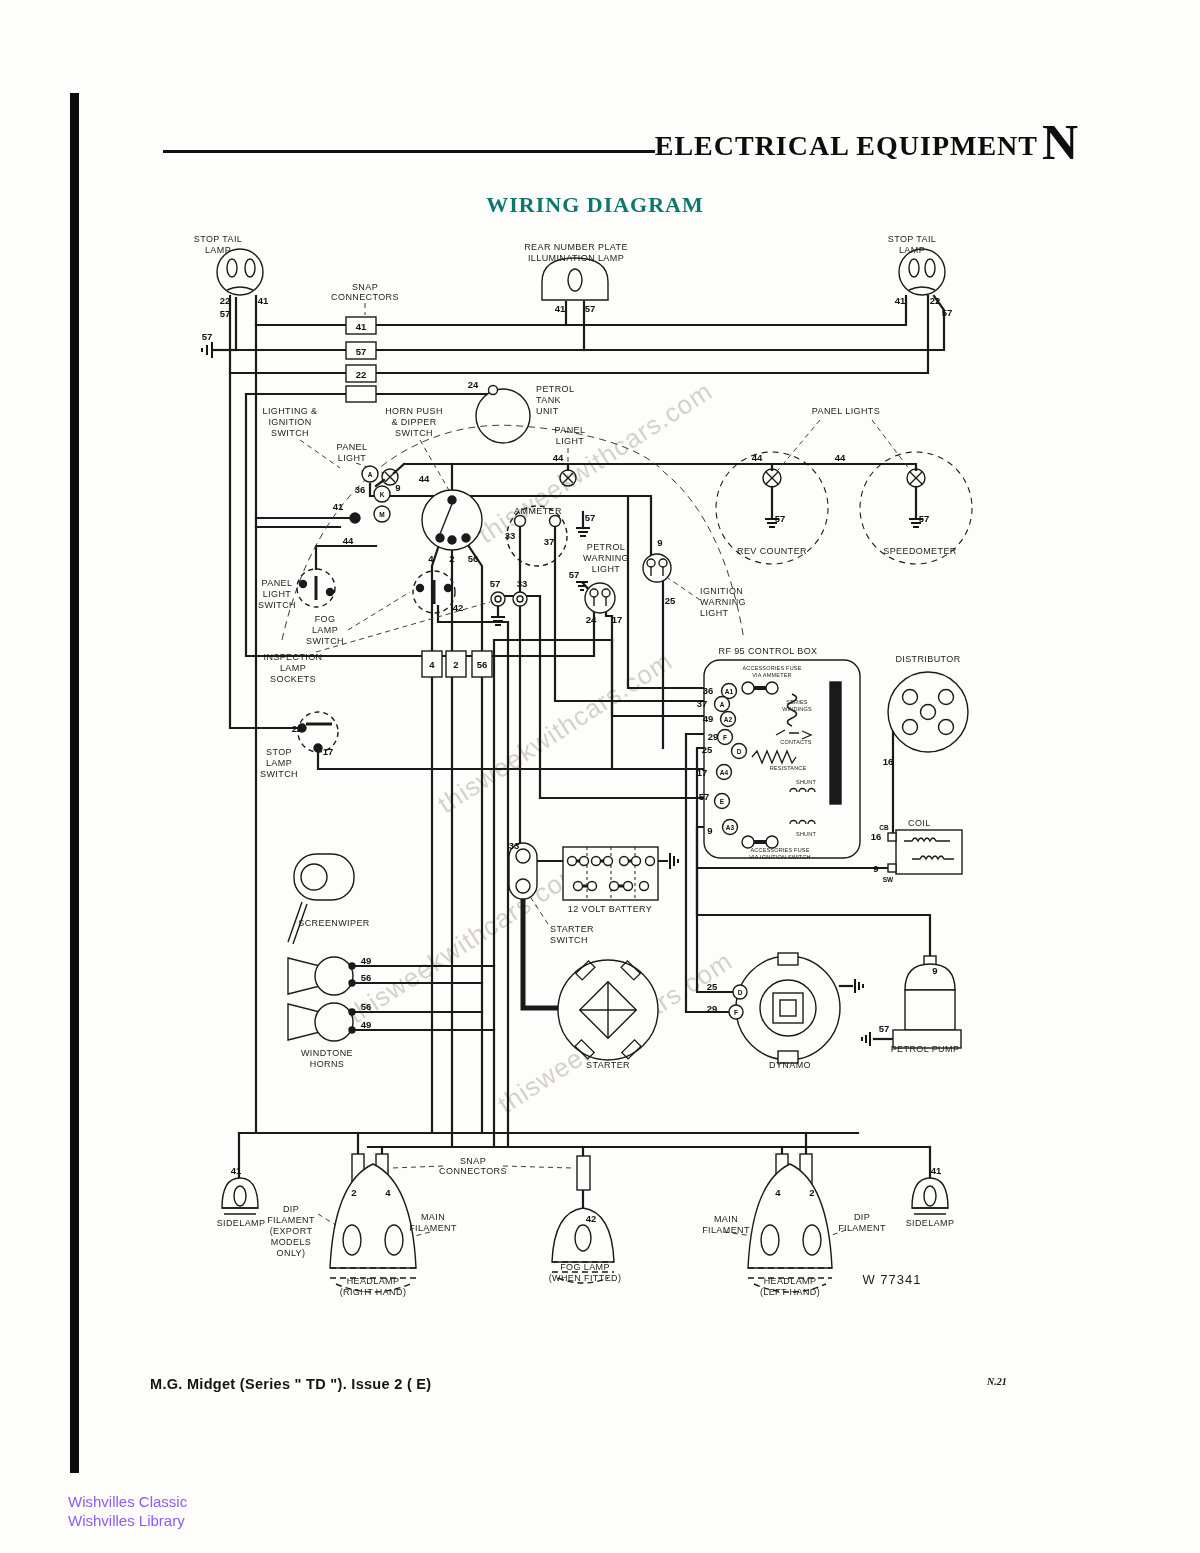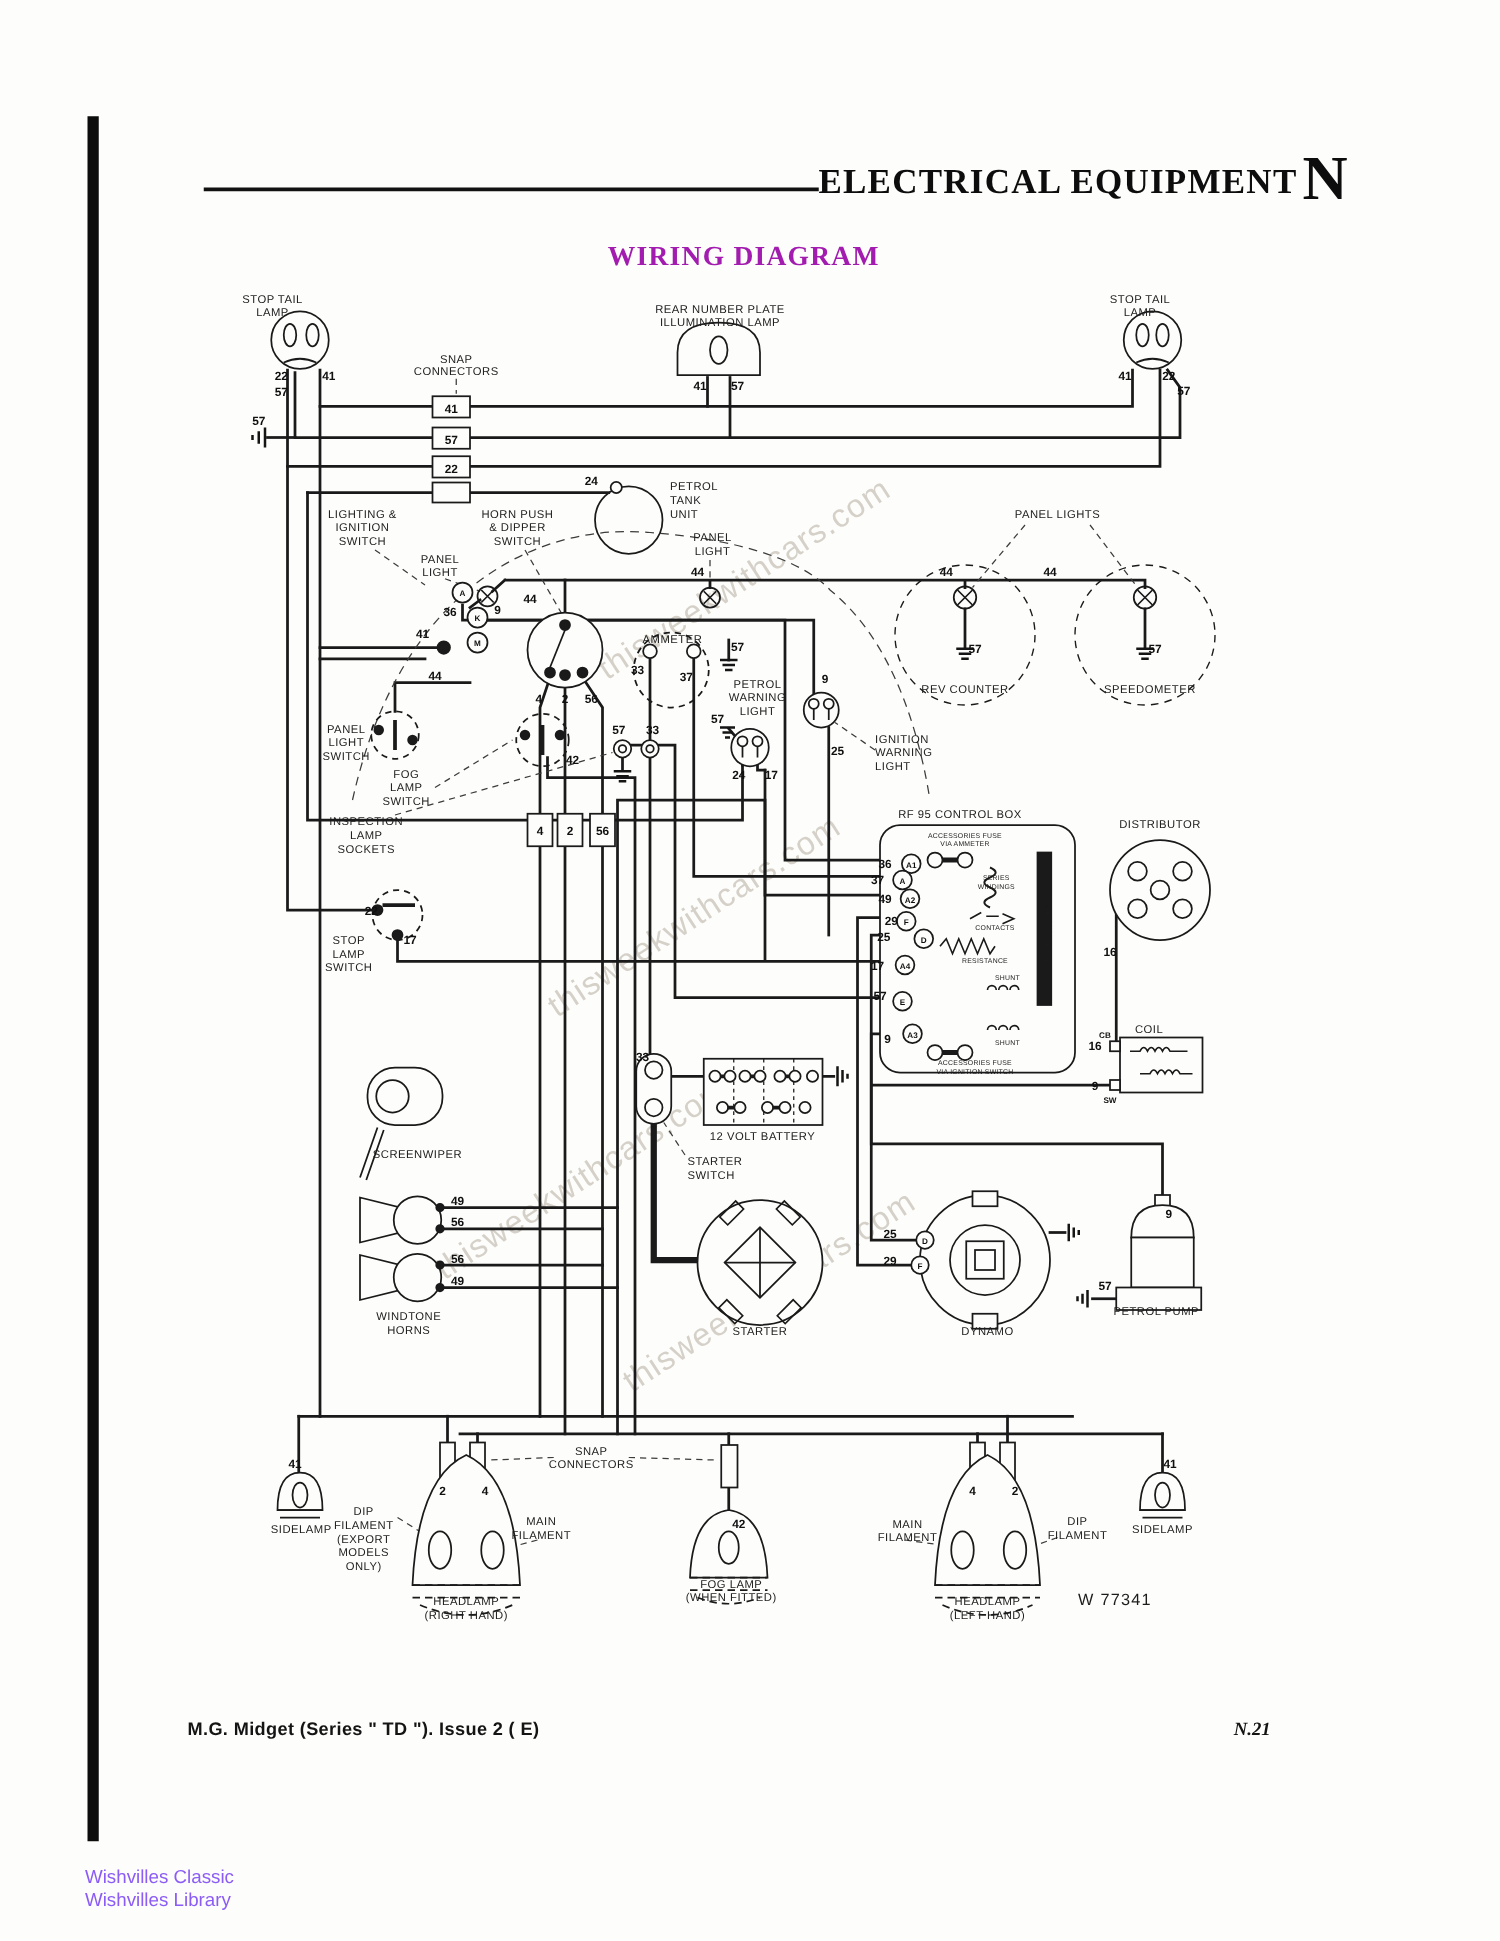--- a/index.html
+++ b/index.html
@@ -5,23 +5,23 @@
   html,body{margin:0;padding:0;background:#e8e6e0;}
   .page{position:relative;width:1200px;height:1553px;margin:0 auto;background:#fdfdfb;overflow:hidden;
         font-family:"Liberation Sans",sans-serif;color:#171717;}
   .bindbar{position:absolute;left:70px;top:93px;width:9px;height:1380px;background:#0c0c0c;}
   .hdr-rule{position:absolute;left:163px;top:150px;width:492px;height:3px;background:#111;}
   .hdr-title{position:absolute;left:648px;top:130px;width:390px;text-align:right;
              font-family:"Liberation Serif",serif;font-weight:900;font-size:28px;letter-spacing:1px;color:#0d0d0d;}
   .hdr-n{position:absolute;left:1042px;top:113px;font-family:"Liberation Serif",serif;
          font-weight:900;font-size:50px;color:#0d0d0d;}
   .diag-title{position:absolute;left:430px;top:192px;width:330px;text-align:center;
-              font-family:"Liberation Serif",serif;font-weight:900;font-size:22px;letter-spacing:1px;color:#a21caf;}
+              font-family:"Liberation Serif",serif;font-weight:900;font-size:22px;letter-spacing:1px;color:#0f766e;}
   .footer-model{position:absolute;left:150px;top:1376px;font-size:14.5px;font-weight:bold;color:#141414;letter-spacing:.3px;}
-  .footer-page{position:absolute;left:987px;top:1376px;font-size:15px;font-weight:bold;
+  .footer-page{position:absolute;left:987px;top:1376px;font-size:10px;font-weight:bold;
                font-family:"Liberation Serif",serif;font-style:italic;color:#141414;}
   .stamp{position:absolute;left:68px;top:1492px;font-size:15px;color:#8b5cf6;line-height:19px;}
   svg{position:absolute;left:0;top:0;}
   text{font-family:"Liberation Sans",sans-serif;}
   .t{font-size:9px;fill:#1c1c1c;text-anchor:middle;letter-spacing:.4px;}
   .ts{text-anchor:start;}
   .te{text-anchor:end;}
   .wn{font-size:9.5px;font-weight:bold;fill:#101010;text-anchor:middle;}
   .tl{font-size:6.5px;font-weight:bold;fill:#101010;text-anchor:middle;}
   .t5{font-size:5.5px;fill:#1c1c1c;text-anchor:middle;letter-spacing:.2px;}

